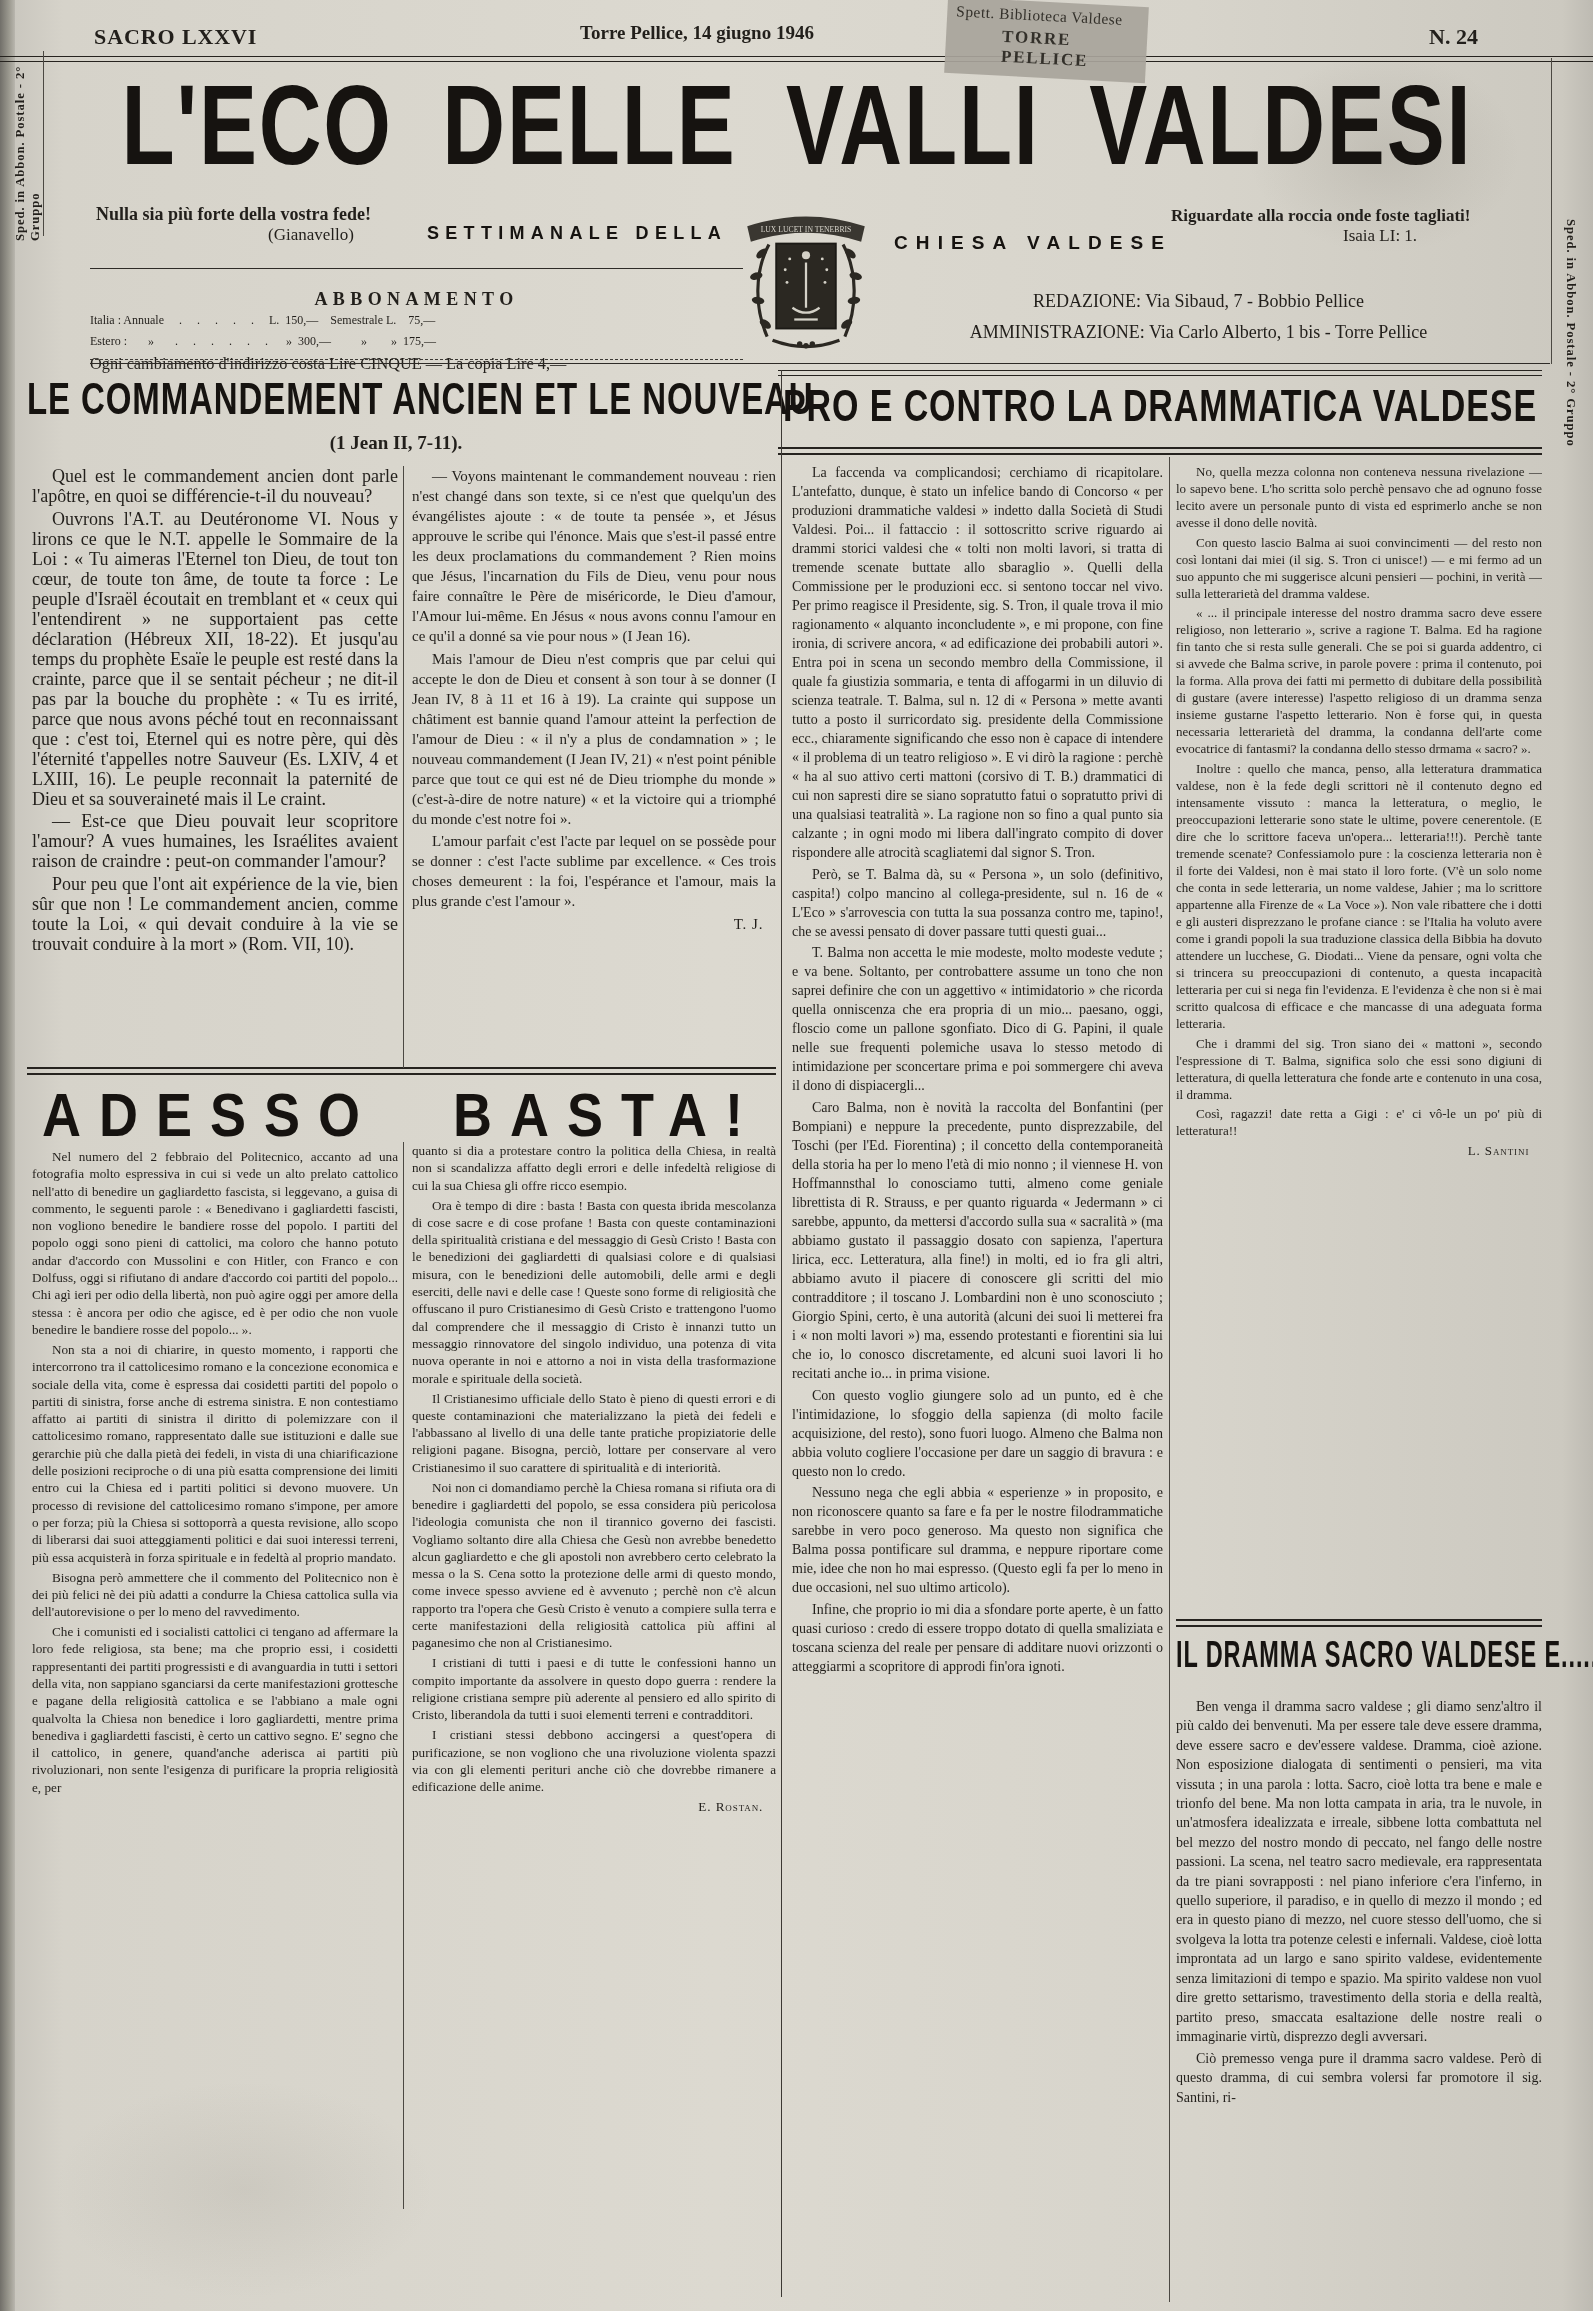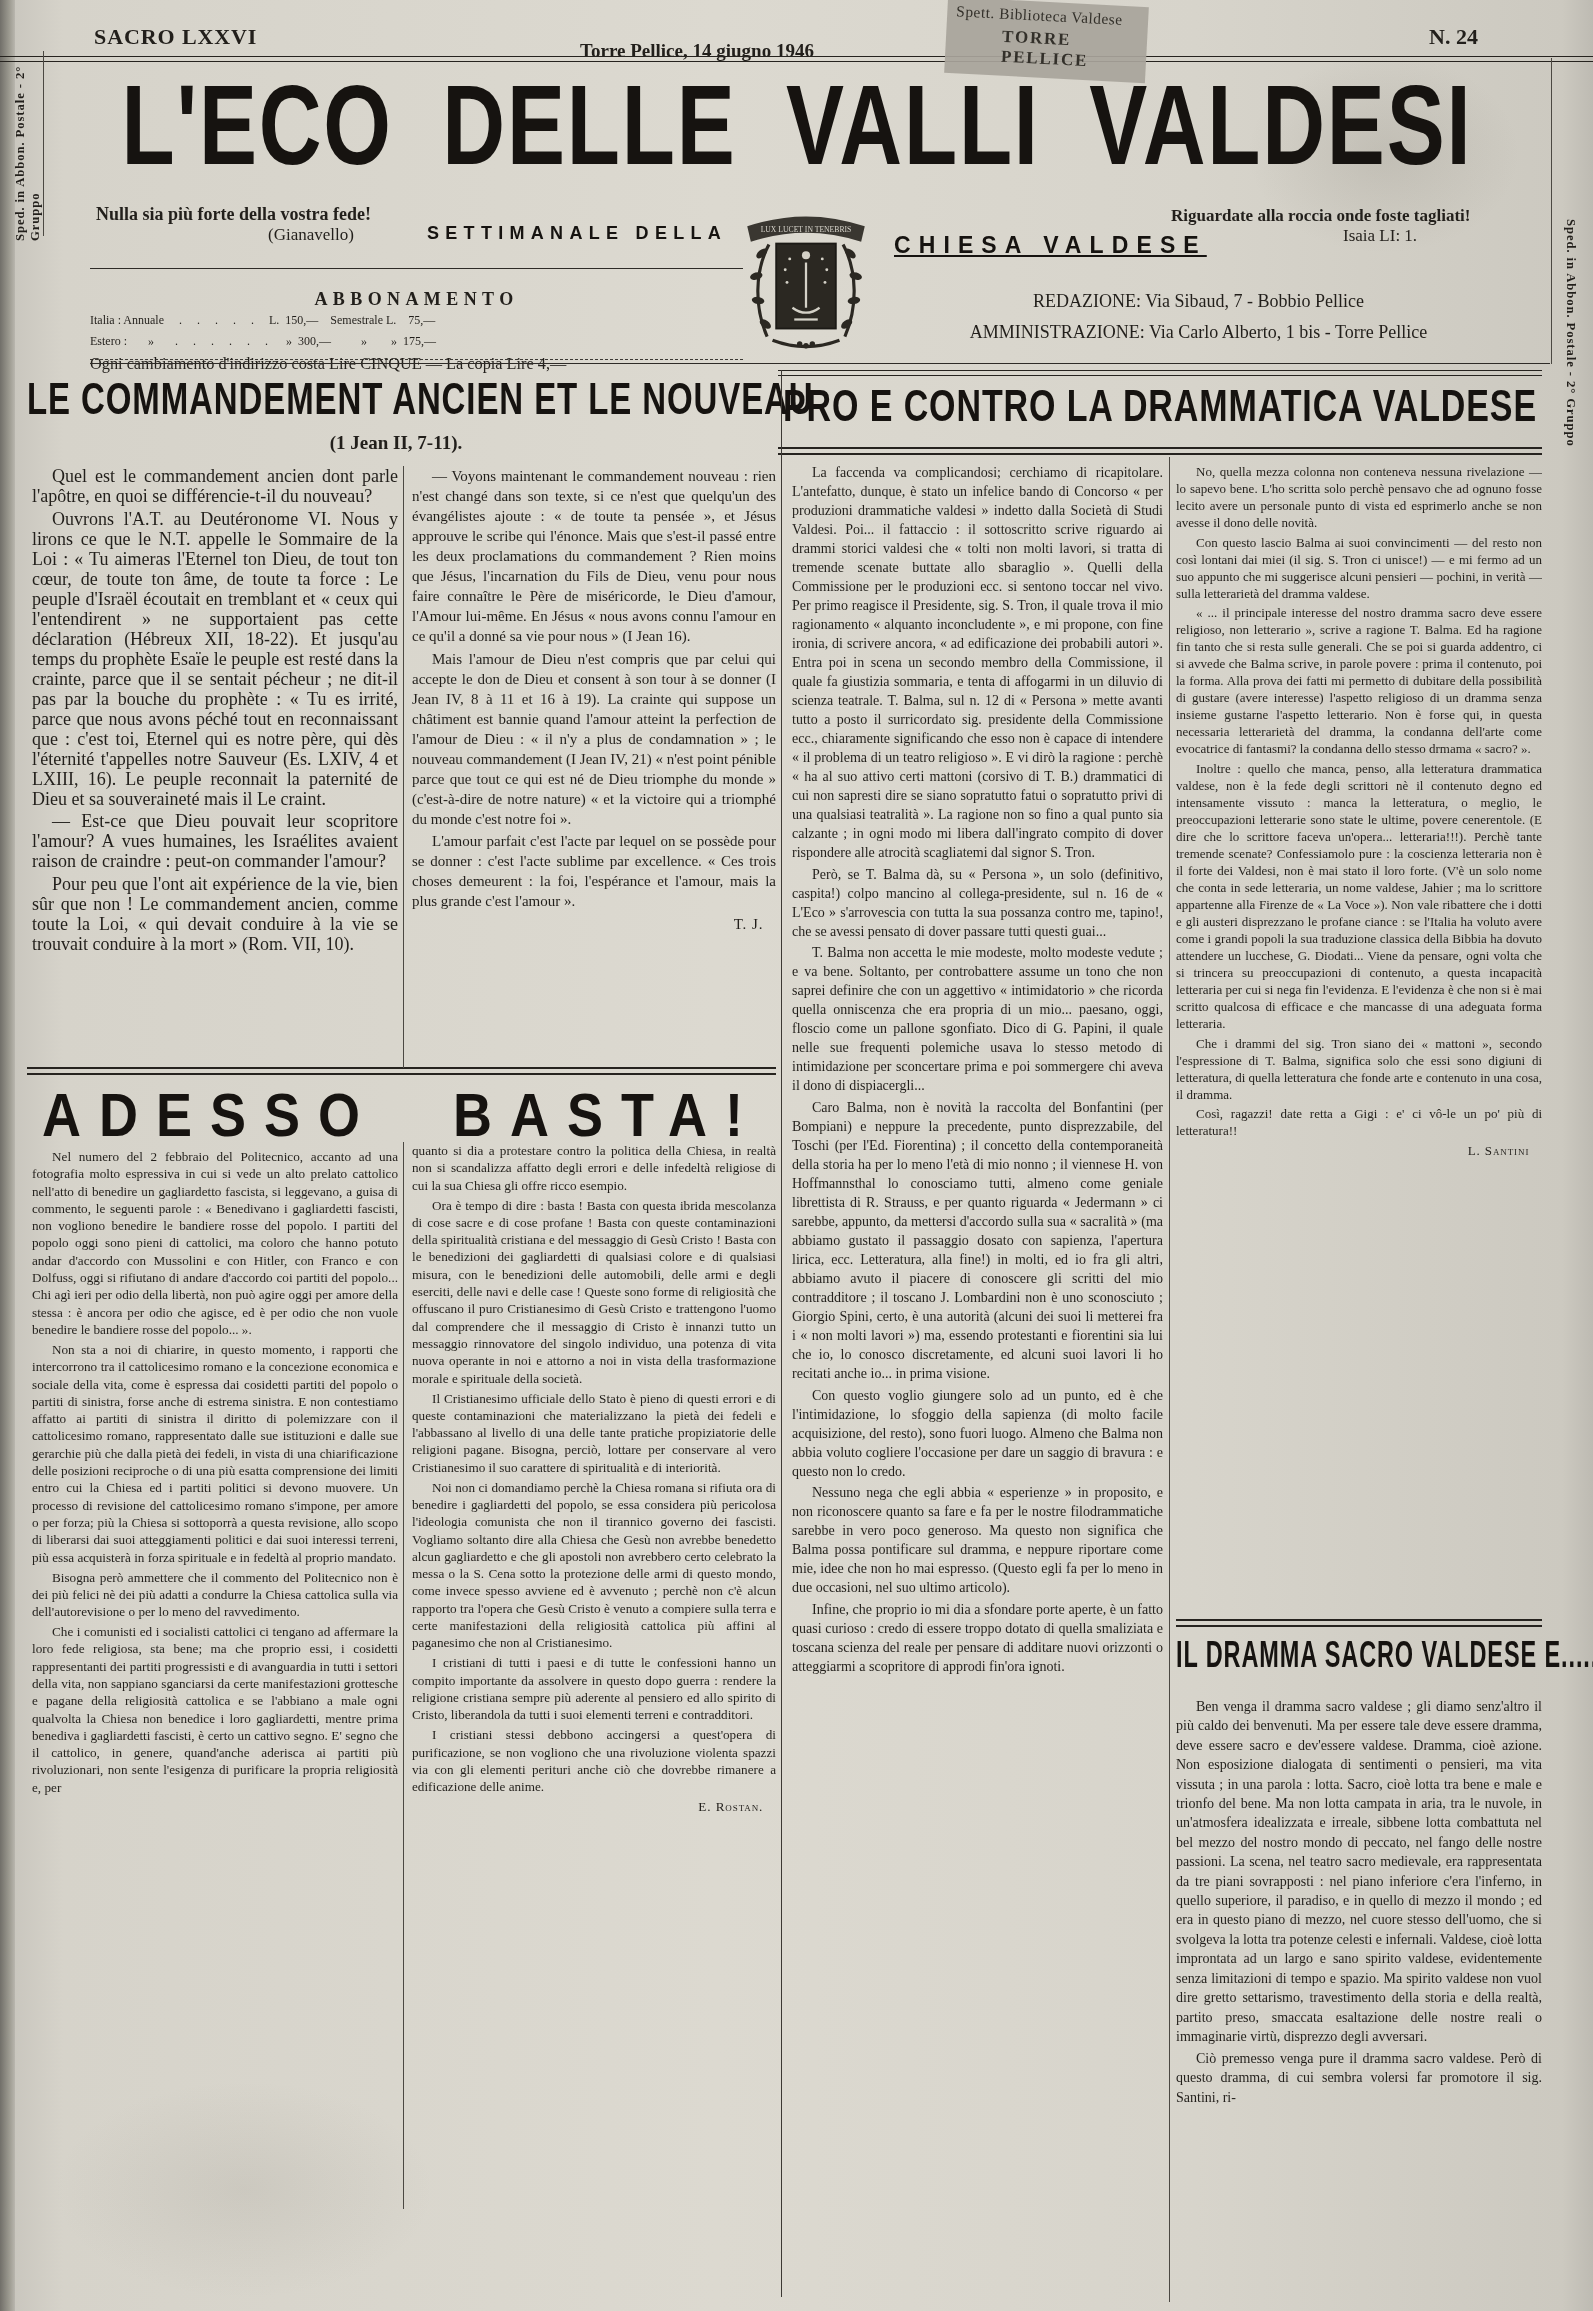--- a/index.html
+++ b/index.html
@@ -6,41 +6,41 @@
   .page{position:relative;width:1594px;height:2311px;overflow:hidden;
         background:linear-gradient(90deg,#c6c3bb 0,#d6d3ca 63px,#dcd9d0 45%,#d7d4cb 75%,#ccc9c0 98%,#bdbab2 100%);
         font-family:"Liberation Serif", serif;color:#221f1b;}
   .stain{position:absolute;border-radius:50%;pointer-events:none;}
   .edge-left{position:absolute;left:0;top:0;width:14.5px;height:100%;
         background:linear-gradient(90deg,#716f69,#9b998f 60%,#b9b6ae);}
   .abs{position:absolute;}
   .display{font-family:"Liberation Sans", sans-serif;font-weight:bold;color:#161310;}
   
   .topbar-left{left:94px;top:23.5px;font-size:22px;font-weight:bold;letter-spacing:0.9px;}
-  .topbar-center{left:507px;top:40px;width:380px;text-align:center;font-size:19px;font-weight:bold;}
+  .topbar-center{left:507px;top:22px;width:380px;text-align:center;font-size:19px;font-weight:bold;}
   .topbar-right{left:1429px;top:23.5px;font-size:22px;font-weight:bold;}
   .hline{position:absolute;height:0;border-top:1.8px solid #2e2b27;}
   .dbl{position:absolute;border-top:2.7px solid #26231f;border-bottom:2.7px solid #26231f;height:3.6px;}
   .dbl.light{border-top-width:1.8px;border-bottom-width:0.9px;height:3.6px;}
   .vline{position:absolute;width:0;border-left:0.9px solid #4b4842;}
   .vline.heavy{border-left-width:1.8px;border-left-color:#3c3934;}
   .stamp{left:946px;top:1.8px;width:201px;height:76px;background:rgba(168,164,155,.92);
          transform:rotate(3deg);padding:5.4px 7.2px 0 9px;box-sizing:border-box;color:#33302a;}
   .stamp .l1{font-size:15.4px;letter-spacing:0.5px;}
   .stamp .l2{font-size:17px;font-weight:bold;letter-spacing:1.8px;margin:3.6px 0 0 47px;}
   .masthead{left:86px;top:60px;width:1422px;text-align:center;font-size:87px;letter-spacing:1.8px;
             word-spacing:23.5px;white-space:nowrap;transform:scaleY(1.30);transform-origin:top center;}
   .vtext-l{left:12.7px;top:47px;height:194px;writing-mode:vertical-rl;transform:rotate(180deg);
            font-size:12.7px;font-weight:bold;letter-spacing:0.9px;}
   .vtext-r{left:1563px;top:219px;height:253px;writing-mode:vertical-rl;
            font-size:12.7px;font-weight:bold;letter-spacing:0.9px;}
   .motto-left{left:96px;top:204px;width:470px;font-size:18px;font-weight:bold;}
   .motto-left .src{font-weight:normal;font-size:17px;margin-left:172px;}
   .weekly{left:427px;top:223px;font-size:18px;letter-spacing:6.3px;}
-  .church{left:894px;top:232px;font-size:23px;letter-spacing:8.1px;text-decoration:underline;}
+  .church{left:894px;top:232px;font-size:19px;letter-spacing:8.1px;}
   .motto-right{left:1171px;top:206px;width:380px;font-size:17px;font-weight:bold;}
   .motto-right .src{font-weight:normal;margin-left:172px;}
   .subbox{left:90px;top:268px;width:653px;height:92px;border-top:1.8px solid #2e2b27;
           border-bottom:0.9px dashed #3c3934;box-sizing:border-box;padding-top:20px;}
   .subbox .ttl{text-align:center;font-size:18px;font-weight:bold;letter-spacing:5.4px;}
   .subbox .row{white-space:pre;font-size:12px;line-height:21px;}
   .subbox .row3{font-size:16.3px;margin-top:1.8px;}
   .contacts{left:850px;top:286px;width:697px;text-align:center;font-size:18px;line-height:31px;}
   
   .t1{left:27px;top:373px;width:738px;text-align:center;font-size:33px;letter-spacing:0.9px;

